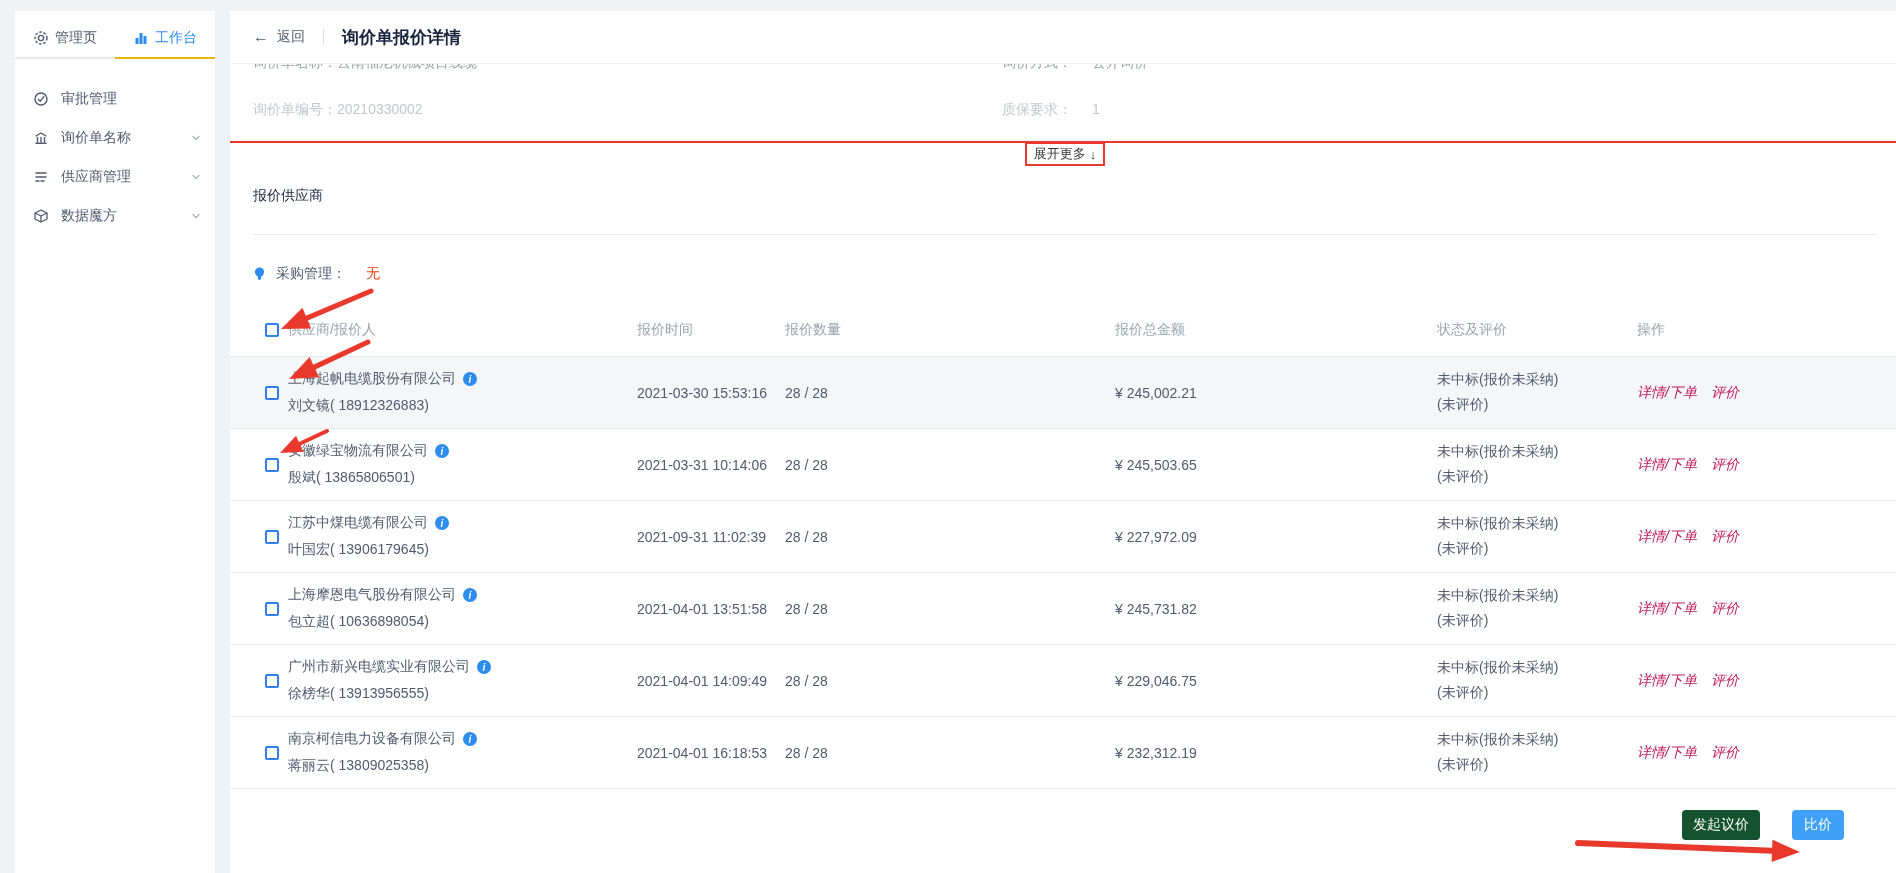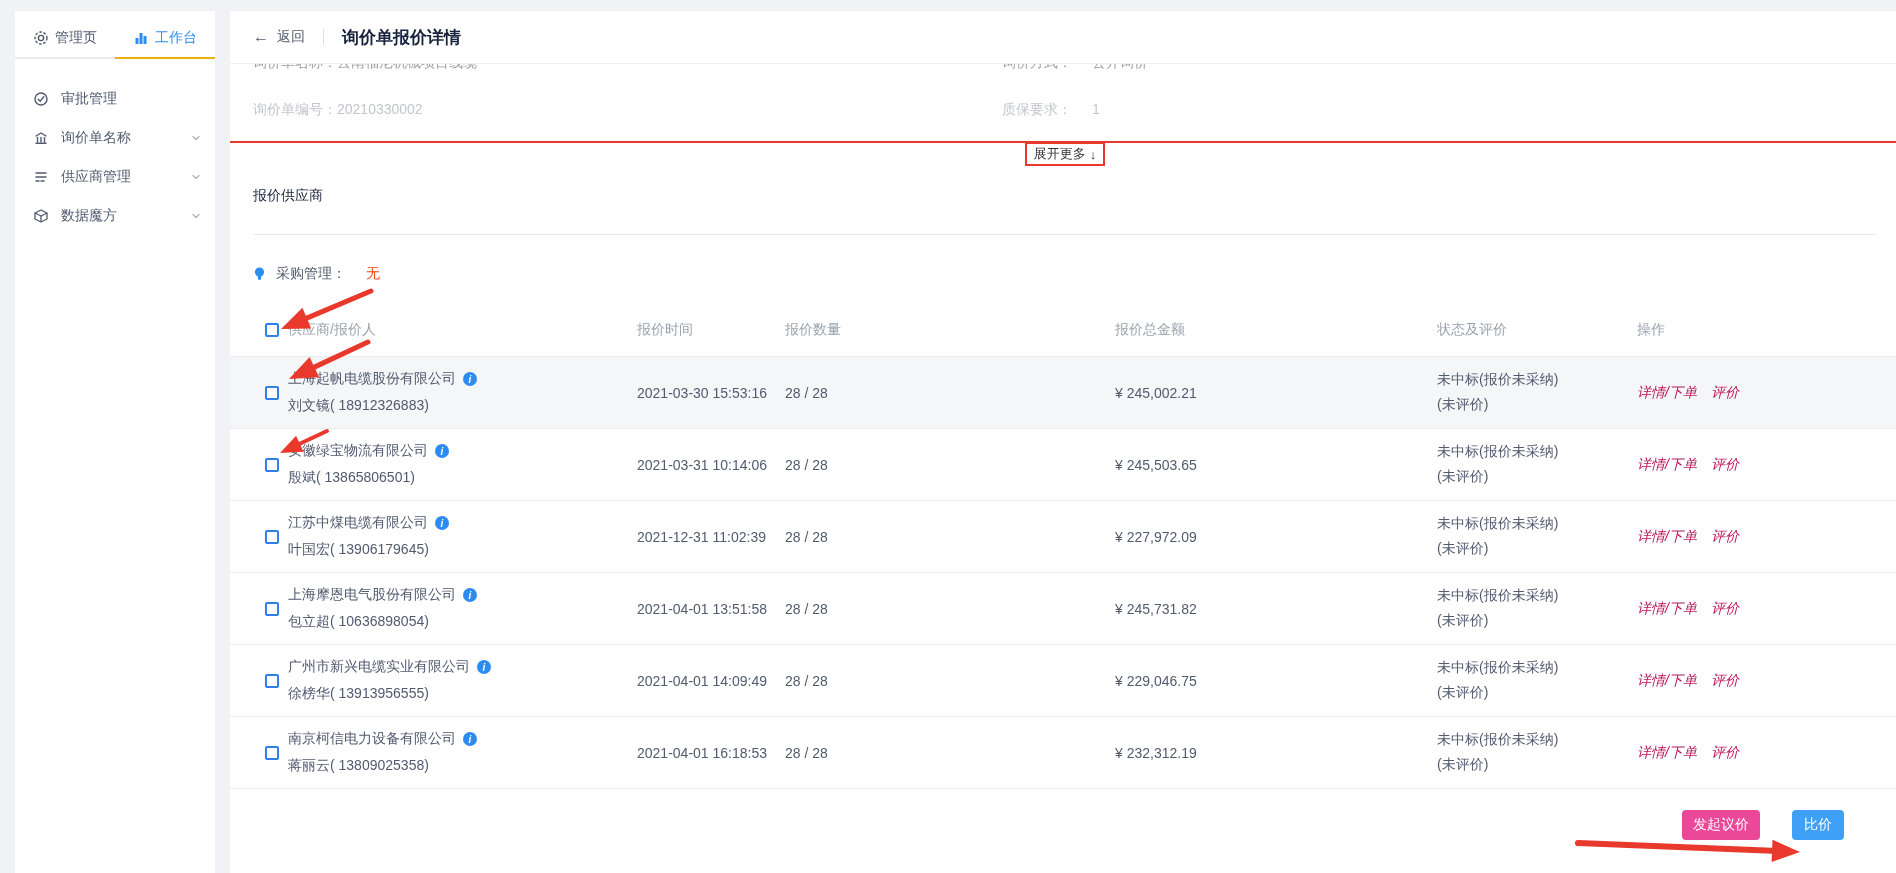--- a/index.html
+++ b/index.html
@@ -268,21 +268,21 @@
   </div>
           <div class="trow body">
     <span class="cb"></span>
     <div class="supplier-cell">
       <div class="company-line">
         <span class="company-name">江苏中煤电缆有限公司</span>
         <span class="info">i</span>
       </div>
       <div class="contact-line">叶国宏( 13906179645)</div>
     </div>
-    <div>2021-12-31 11:02:39</div>
+    <div>2021-09-31 11:02:39</div>
     <div>28 / 28</div>
     <div>¥ 227,972.09</div>
     <div class="status-cell">
       <div>未中标(报价未采纳)</div>
       <div>(未评价)</div>
     </div>
     <div class="actions-cell">
       <a>详情/下单</a>
       <a>评价</a>
     </div>
@@ -346,21 +346,21 @@
       <div>(未评价)</div>
     </div>
     <div class="actions-cell">
       <a>详情/下单</a>
       <a>评价</a>
     </div>
   </div>
         </div>
     </div>
 
-    <button class="btn btn-negotiate" style="background: #ec4899; text-align: center;">发起议价</button>
+    <button class="btn btn-negotiate" style="background: #14532d; text-align: center;">发起议价</button>
     <button class="btn btn-compare" style="background: rgb(62, 161, 247);">比价</button>
   </main>
 
   <svg class="annotations" id="annotation-svg">
       <line x1="371" y1="291" x2="306.7949877195188" y2="318.10878296286984" stroke="#e8392c" stroke-width="5" stroke-linecap="round"></line>
       <polygon points="281,329 302.43850090466674,307.79078787506234 311.1514745343709,328.42677805067734" fill="#e8392c"></polygon>
       <line x1="368" y1="342" x2="314.3567036081432" y2="367.12407552530004" stroke="#e8392c" stroke-width="5" stroke-linecap="round"></line>
       <polygon points="289,379 309.60633381826324,356.98139408204275 319.1070733980232,377.26675696855733" fill="#e8392c"></polygon>
       <line x1="327" y1="431" x2="299.74" y2="443.76" stroke="#e8392c" stroke-width="4" stroke-linecap="round"></line>
       <polygon points="280,453 296.044,435.864 303.43600000000004,451.656" fill="#e8392c"></polygon>

